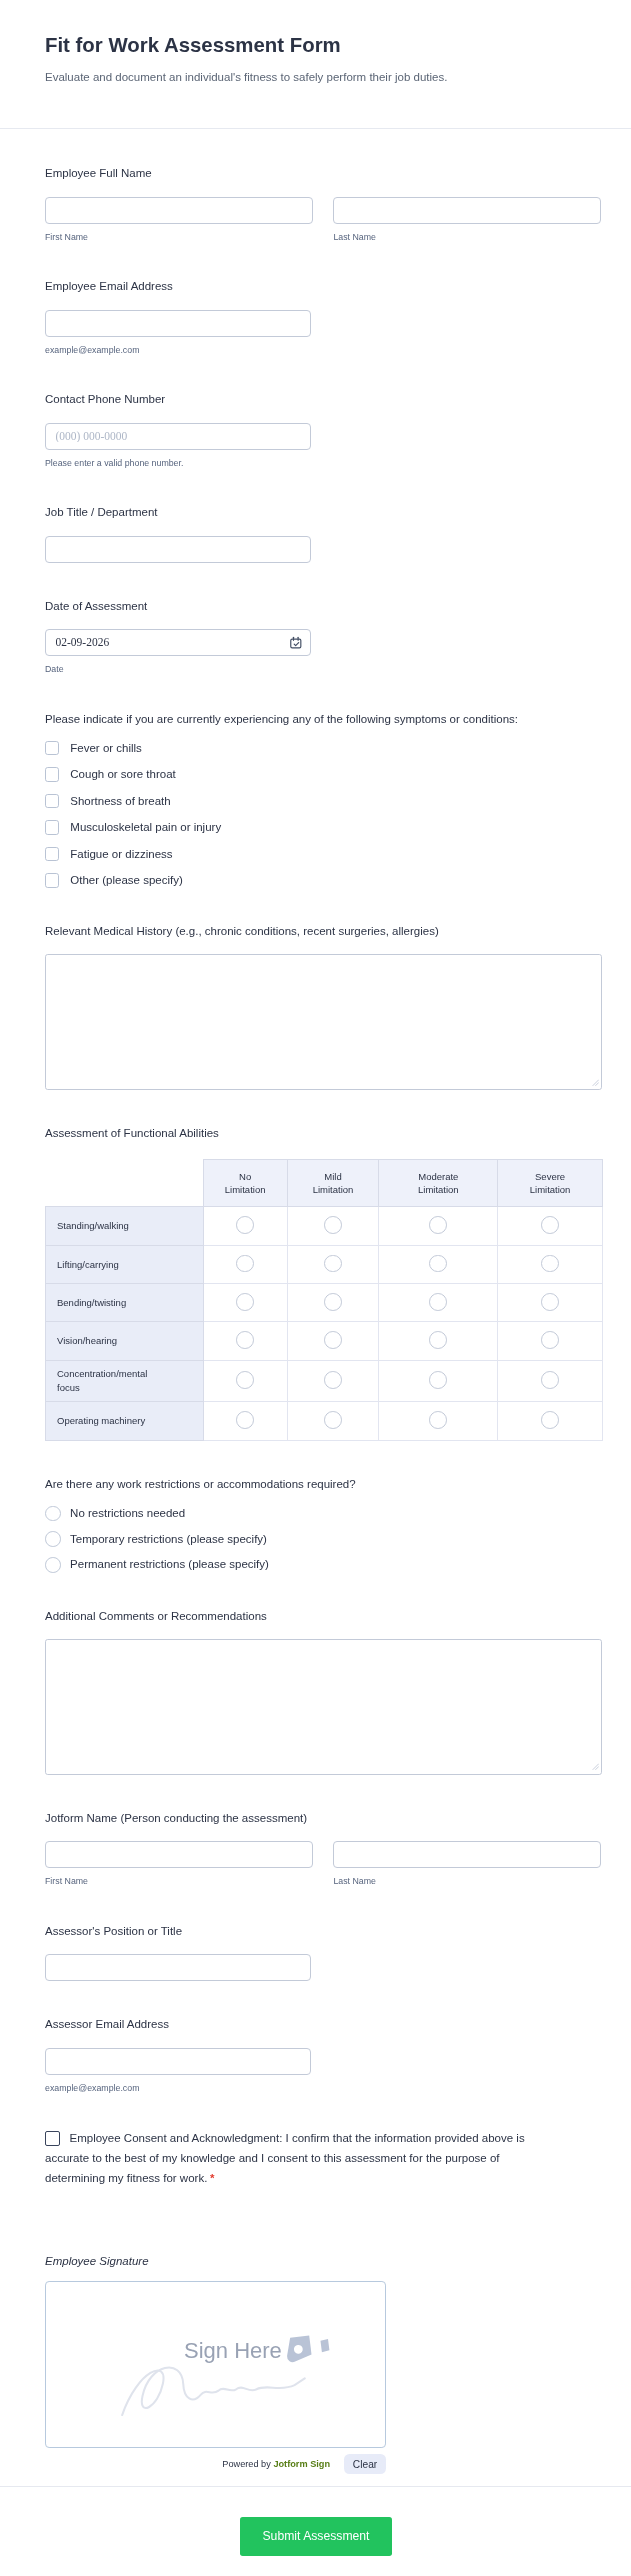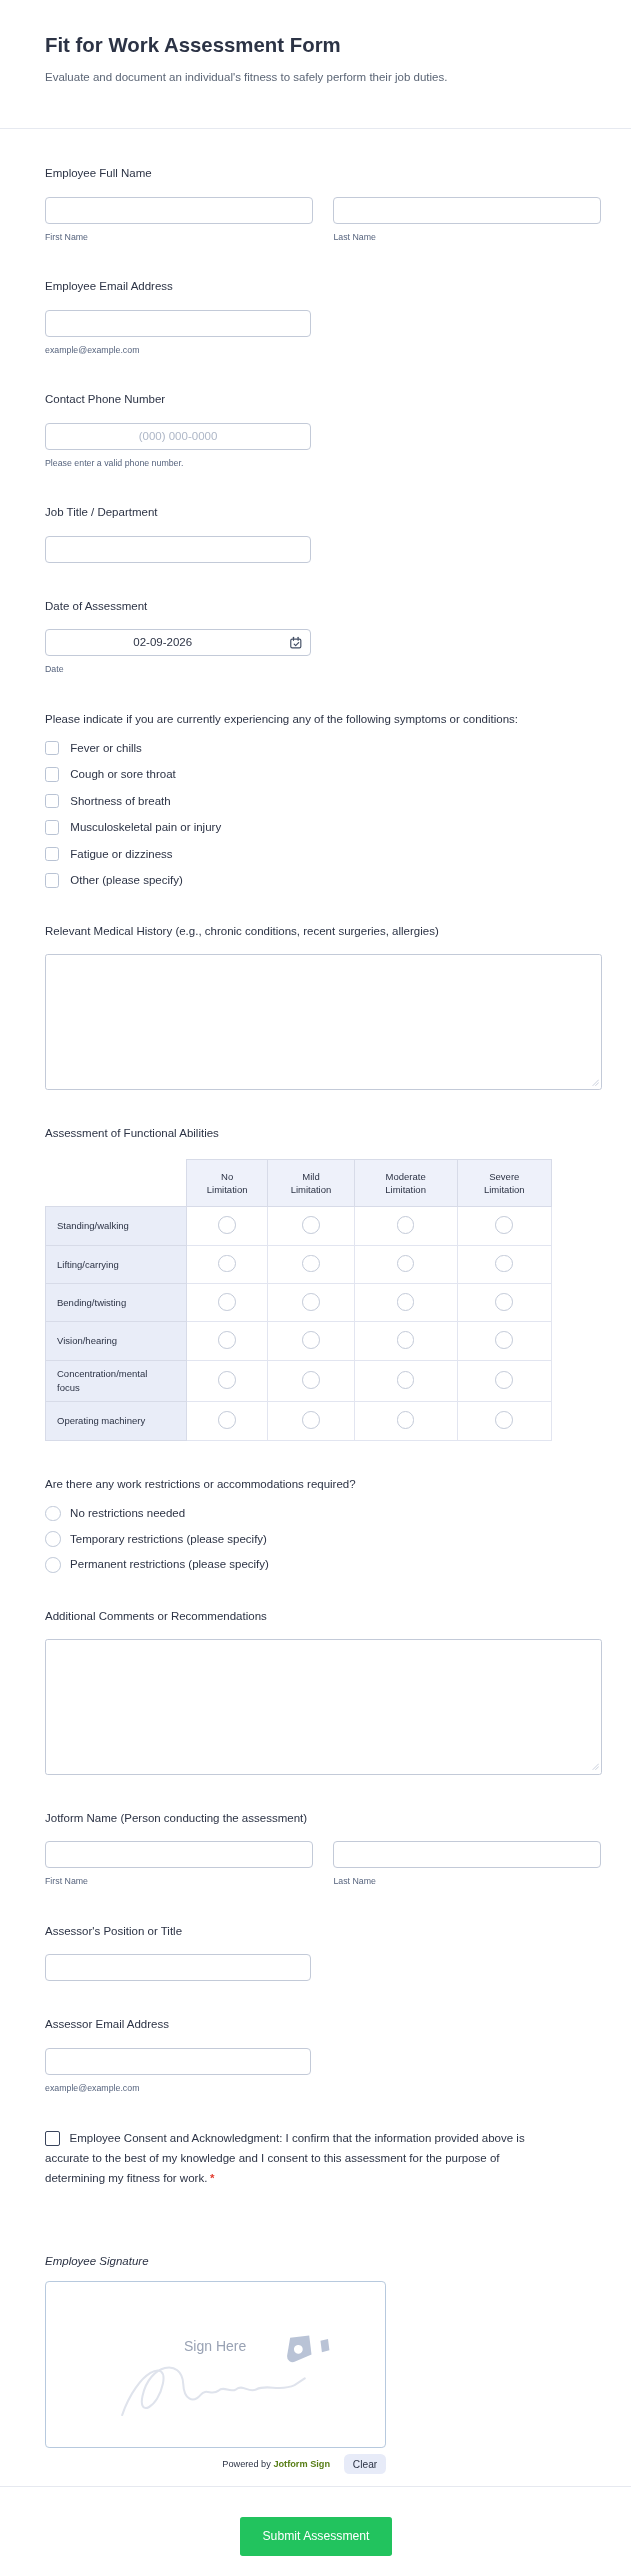--- a/index.html
+++ b/index.html
@@ -23,21 +23,21 @@
   .content { padding: 37px 30px 0 45px; }
   .question { margin-bottom: 35px; }
   .q-label { font-size: 11.5px; line-height: 16.3px; font-weight: 500; color:#2c3345; margin: 0 0 15px 0; max-width: 550px; }
   .q-label.tight { margin-bottom: 13.6px; }
   .q-label.table-gap { margin-bottom: 17.7px; }
   .sublabel { font-size: 8.8px; line-height: 11.5px; color: #57647e; margin-top: 8.2px; }
 
   input.text-input {
     height: 27px; border: 0.7px solid #c3cad8; border-radius: 4px;
     padding: 0 9.5px; font-size: 11.5px; color:#2c3345; background:#fff;
-    font-family: Liberation Sans, sans-serif; outline: none; display:block;text-align:center;
+    font-family: Liberation Serif, serif; outline: none; display:block;
   }
   input.text-input::placeholder { color:#aeb7c7; }
   .full { width: 266px; }
   .name-row { display: flex; gap: 20.4px; }
   .name-col { width: 268px; }
   .name-col input { width: 100%; }
 
   .date-wrap { position: relative; width: 266px; }
   .date-wrap input { width: 100%; padding-right: 40px; }
   .cal-icon { position:absolute; right: 8.2px; top: 6.8px; width:13.6px; height:13.6px; cursor:pointer; }
@@ -52,21 +52,21 @@
 
   
   .opt-row { display:flex; align-items:center; margin-bottom: 11.5px; cursor:pointer; }
   .opt-row:last-child { margin-bottom: 12px; }
   .cbx { flex:0 0 auto; width: 14.3px; height: 14.3px; border: 0.7px solid #b9c3d4; border-radius: 2.7px; background:#fff; margin-right: 11px; }
   .rdo { flex:0 0 auto; width: 15.6px; height: 15.6px; border: 0.7px solid #c0c9d8; border-radius: 50%; background:#fff; margin-right: 9.5px; }
   .opt-text { font-size: 11.5px; line-height: 15px; color:#2c3345; }
   .radio-list .opt-row { margin-bottom: 10.2px; }
 
   
-  table.matrix { border-collapse: collapse; width: 507px; }
+  table.matrix { border-collapse: collapse; width: 558px; }
   table.matrix th {
     background: #eef1fa; border: 0.7px solid #d7dbe8; font-weight: 400;
     font-size: 9.5px; line-height: 13.6px; color:#2c3345; padding: 9.5px 17.7px; text-align:center;
   }
   table.matrix th.corner { background: transparent; border: none; }
   table.matrix td.rowlabel { background:#e9edf8; border:0.7px solid #d7dbe8; font-size:9.5px; line-height:13.6px; padding: 6.8px 11px; text-align:left; color:#2c3345; }
   table.matrix td.rowlabel span { display:inline-block; max-width: 105px; }
   table.matrix td.cell { background:#fff; border:0.7px solid #e2e5f0; text-align:center; padding: 8.8px 0; }
   .m-radio { display:inline-block; width: 17.7px; height: 17.7px; border: 0.7px solid #c3cad8; border-radius: 50%; background:#fff; cursor:pointer; }
 
@@ -74,21 +74,21 @@
   .consent { margin-bottom: 65px; max-width: 503px; font-size: 11.5px; line-height: 19.7px; cursor:pointer; }
   .consent-box { display:inline-block; width: 15px; height: 15px; border: 1.4px solid #39445c; border-radius: 2px; background:#fff; vertical-align: -3.4px; margin-right: 9.5px; }
   .req { color:#e23b2e; font-weight: 700; margin-left: 2.7px; }
 
   
   .sig-label { margin-bottom: 11px; font-style: italic; }
   .sig-pad {
     position: relative; width: 341px; height: 167px; background:#fff;
     border: 0.7px solid #b7c9de; border-radius: 4.1px; cursor: crosshair; overflow:hidden;
   }
-  .sign-here { position:absolute; left: 138px; top: 56px; font-size: 14px; color: #99a2b4; text-align: center; }
+  .sign-here { position:absolute; left: 138px; top: 56px; font-size: 22px; color: #99a2b4; text-align: center; }
   .squiggle-svg { position:absolute; left:0; top:0; width:341px; height:167px; }
   .sig-footer { width: 341px; display:flex; justify-content:flex-end; align-items:center; margin-top: 6.8px; gap: 14px; }
   .powered { font-size: 9.2px; color:#2c3345; }
   .powered b { font-weight: 700; }
   .clear-btn {
     border: none; background: #e7ebf8; color:#2c3345; font-size: 10.2px;
     font-family:"Liberation Sans",sans-serif; padding: 4.1px 8.8px; border-radius: 5.4px; cursor: pointer;
   }
 
   

